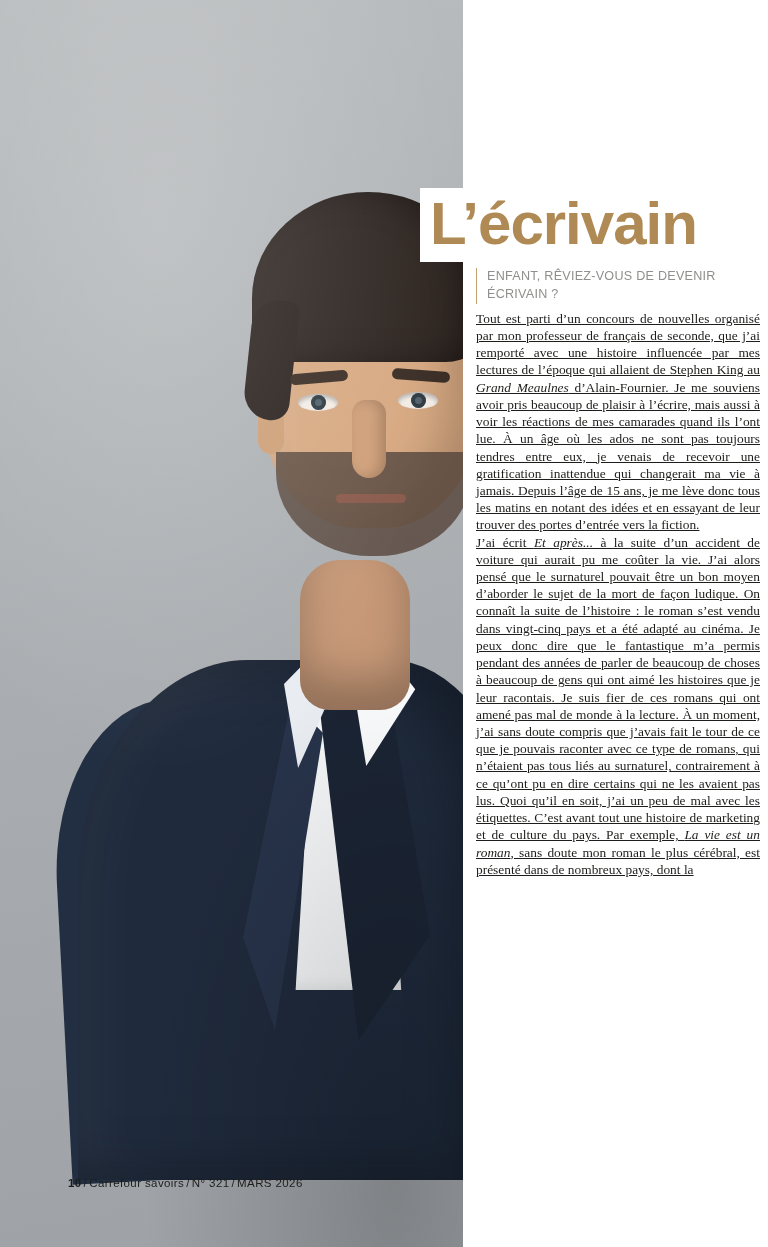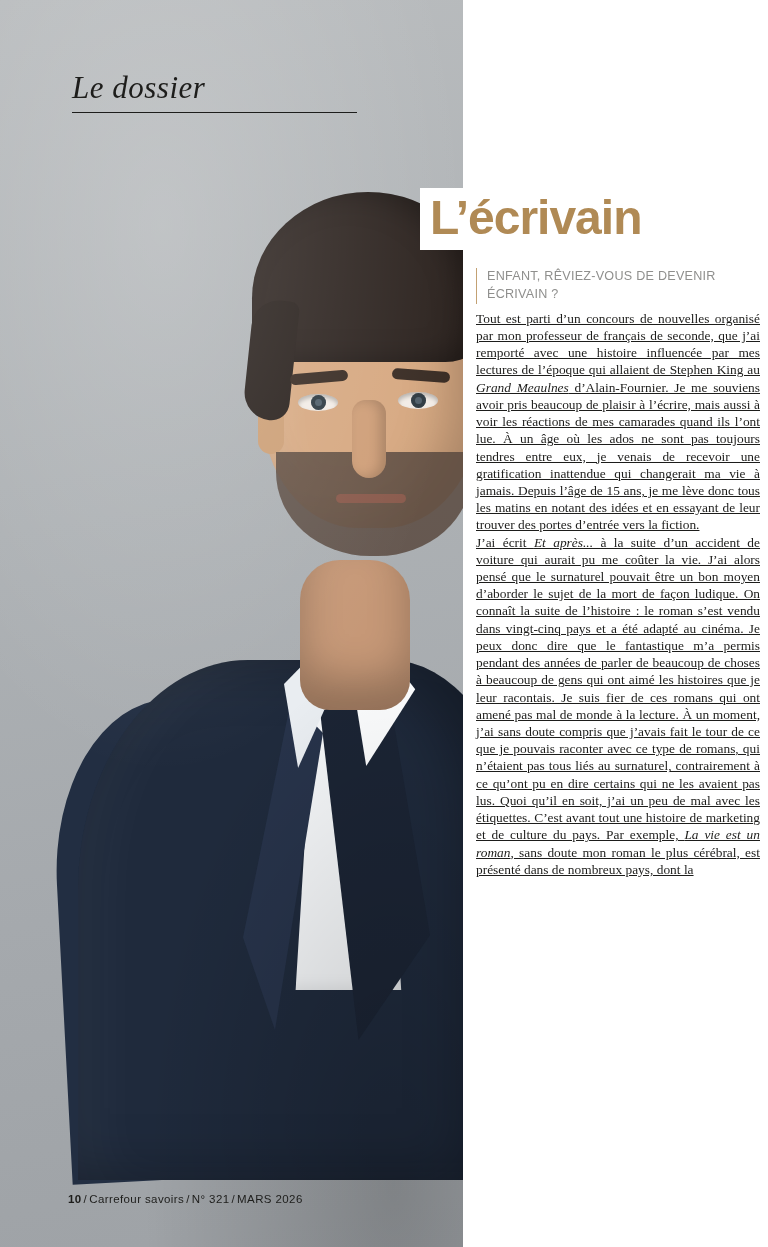--- a/index.html
+++ b/index.html
@@ -243,21 +243,21 @@
   .dossier-rule {
     width: 285px;
     height: 1px;
     background: #1d1d1b;
   }
 
   
   .footer {
     position: absolute;
     left: 68px;
-    bottom: 42px;
+    bottom: 58px;
     font-family: "Liberation Sans", sans-serif;
     font-size: 11.5px;
     letter-spacing: 0.4px;
     color: #1d1d1b;
     white-space: nowrap;
   }
   .footer .pagenum {
     font-weight: bold;
   }
   .footer .sep { padding: 0 2px; }
@@ -276,21 +276,21 @@
     left: -56px;
     top: 188px;
     width: 348px;
     background: #ffffff;
     padding: 6px 0 8px 10px;
     box-sizing: border-box;
   }
   .headline {
     font-family: "Liberation Sans", sans-serif;
     font-weight: bold;
-    font-size: 48px;
+    font-size: 60px;
     line-height: 1;
     color: #b08a55;
     letter-spacing: -1px;
     margin: 0;
   }
   .article {
     position: absolute;
     left: 0;
     top: 268px;
     width: 284px;
@@ -343,24 +343,20 @@
       <div class="brow right"></div>
       <div class="eye left"></div>
       <div class="eye right"></div>
       <div class="pupil left"></div>
       <div class="pupil right"></div>
       <div class="nose"></div>
       <div class="mouth"></div>
     </div>
   </div>
 
-  <div class="dossier">
-    <div class="dossier-title">Le dossier</div>
-    <div class="dossier-rule"></div>
-  </div>
 
   <div class="footer">
     <span class="pagenum">10</span><span class="sep">/</span><span>Carrefour savoirs</span><span class="sep">/</span><span>N° 321</span><span class="sep">/</span><span>MARS 2026</span>
   </div>
 
   <div class="text-col">
     <div class="headline-band">
       <h1 class="headline">L’écrivain</h1>
     </div>
 

